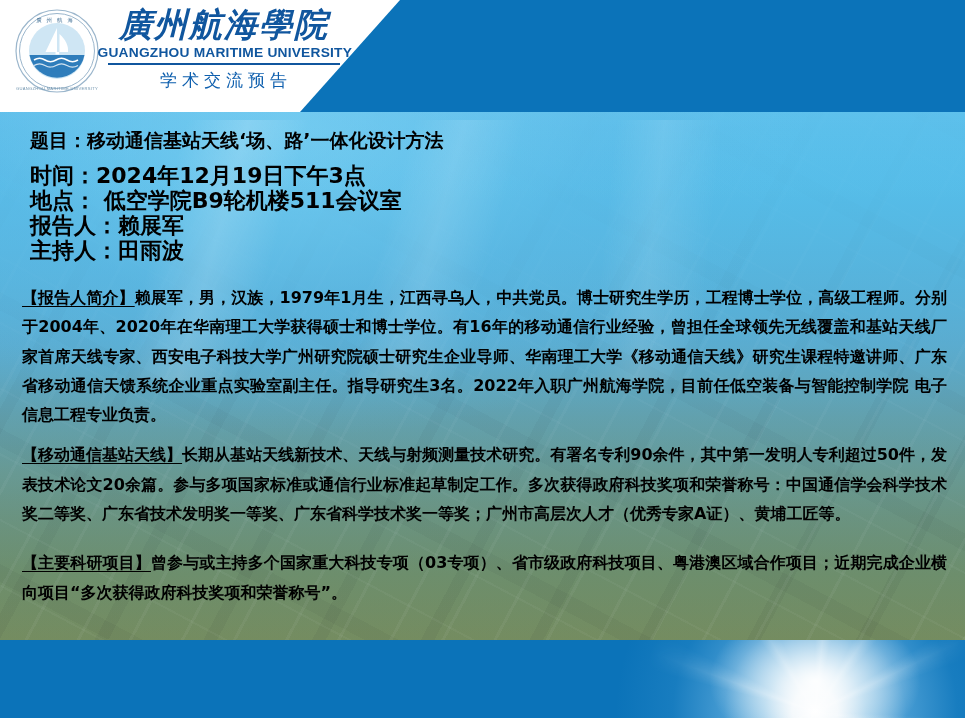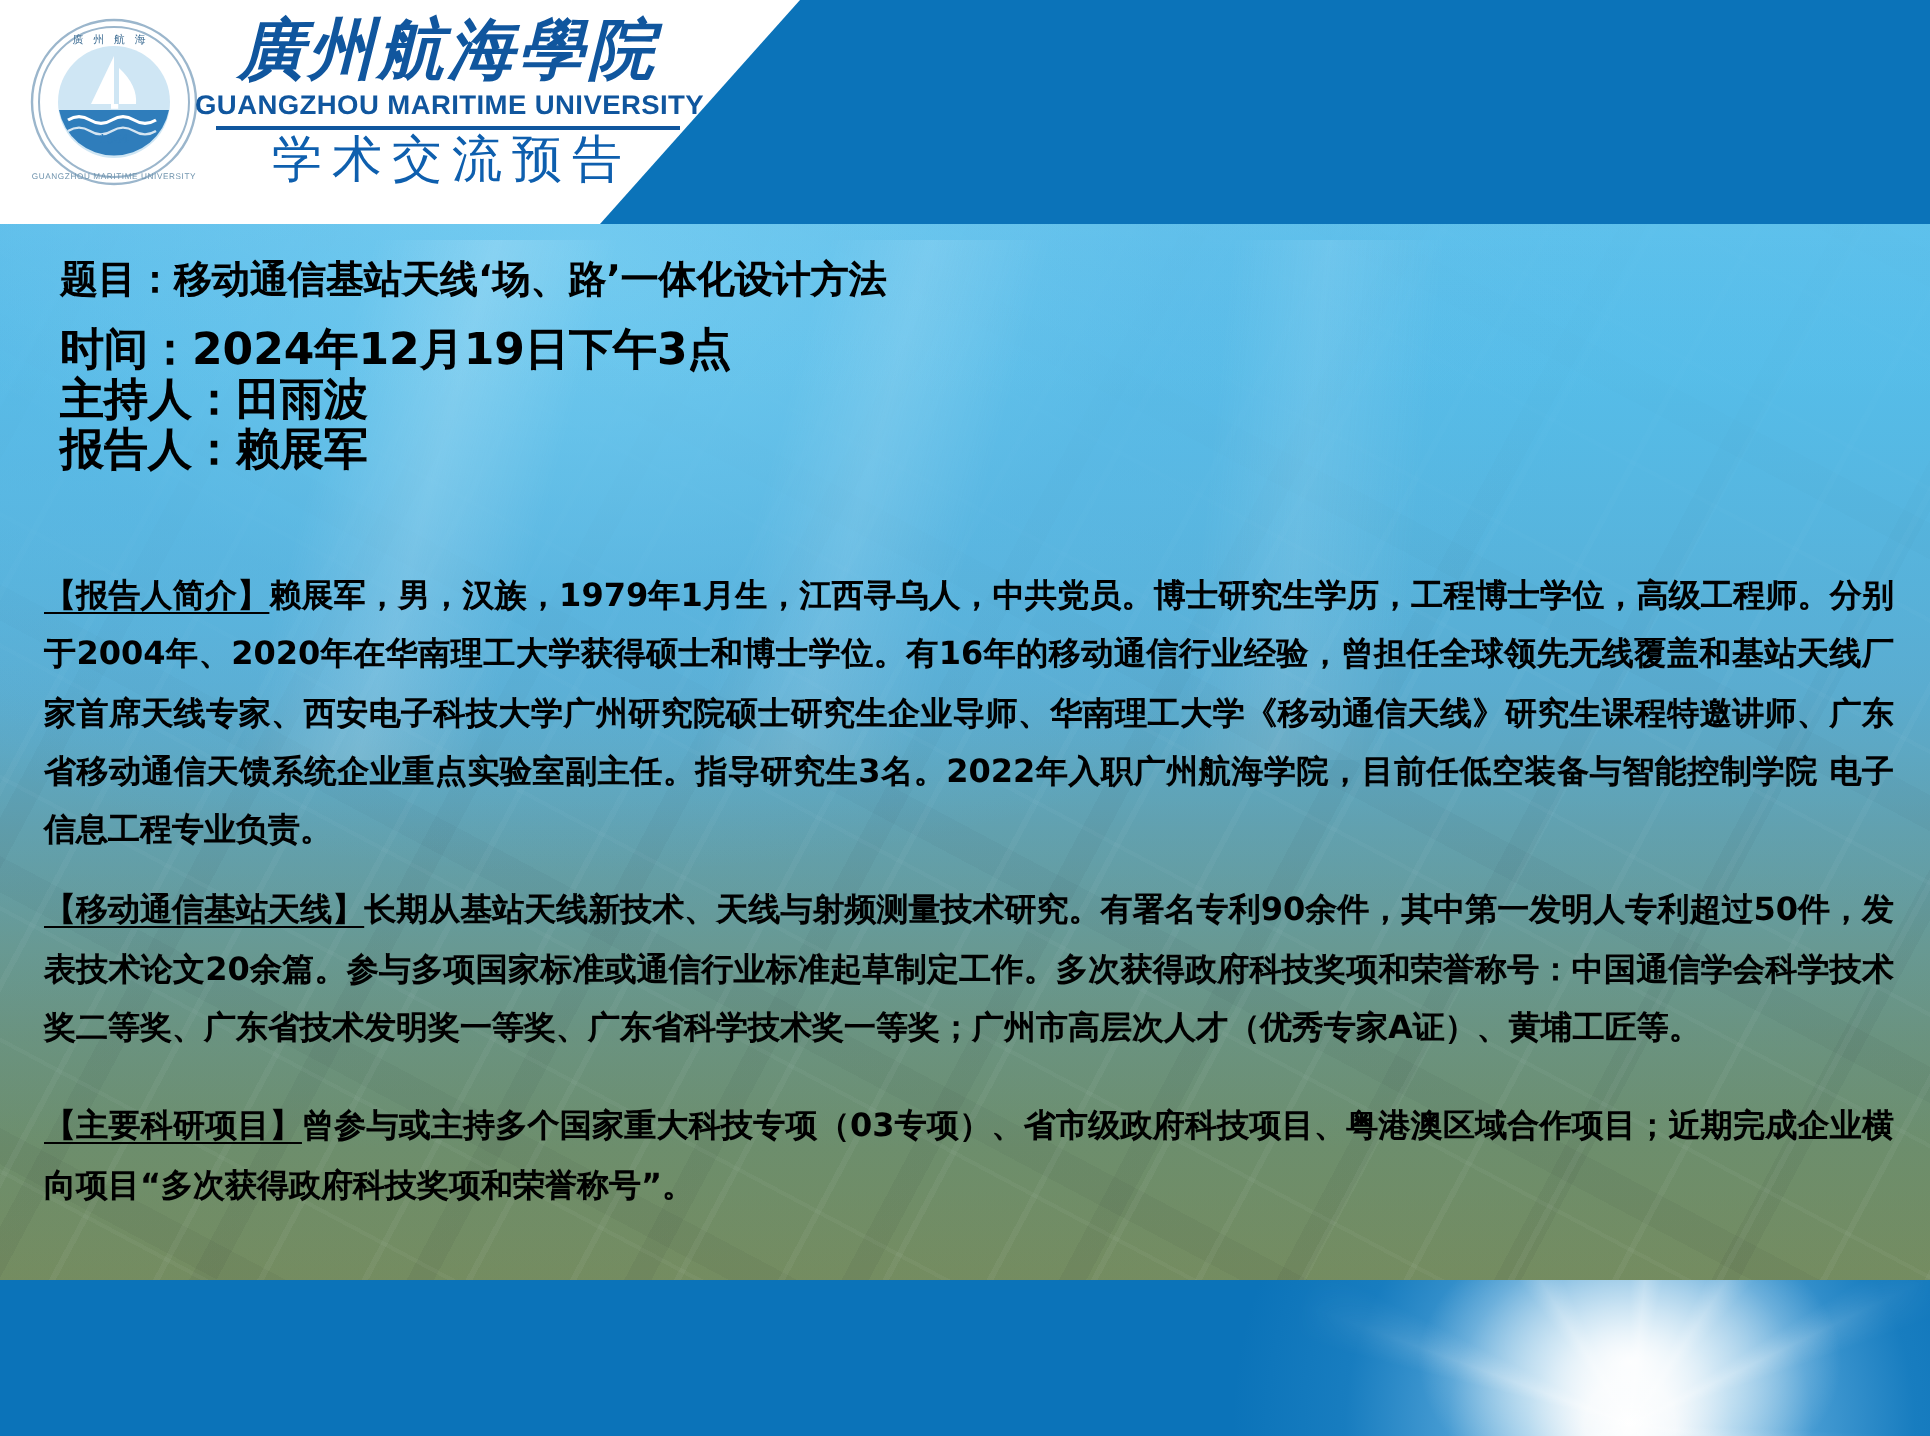--- a/index.html
+++ b/index.html
@@ -71,21 +71,21 @@
   }
   .en-name{
     font-family:"Liberation Sans",sans-serif;
     font-size:13.5px;line-height:17px;color:#10569e;font-weight:700;
     letter-spacing:.2px;white-space:nowrap;text-align:center;
     transform:scaleX(1.02);
   }
   .wm-rule{height:2px;background:#10569e;margin:2px 8px 0 8px;}
   .sub-name{
     font-family:"DejaVu Serif","Liberation Serif",serif;
-    font-size:25px;line-height:30px;color:#0e5fae;font-weight:400;
+    font-size:17px;line-height:30px;color:#0e5fae;font-weight:400;
     letter-spacing:5px;white-space:nowrap;text-align:center;padding-left:4px;
   }
 
   
   .info{position:absolute;left:30px;top:126px;width:880px;color:#000;}
   .info .line{
     font-family:"DejaVu Sans","Liberation Sans",sans-serif;
     font-weight:700;color:#000000;white-space:nowrap;
   }
   .info .title-line{font-size:19px;line-height:28px;margin-bottom:9px;}
@@ -172,22 +172,23 @@
       <div class="cn-name">廣州航海學院</div>
       <div class="en-name">GUANGZHOU MARITIME UNIVERSITY</div>
       <div class="wm-rule"></div>
       <div class="sub-name">学术交流预告</div>
     </div>
   </div>
 
   <div class="info">
     <div class="line title-line">题目：移动通信基站天线‘场、路’一体化设计方法</div>
     <div class="line meta-line">时间：2024年12月19日下午3点</div>
+    <div class="line meta-line">地点： 低空学院B9轮机楼511会议室</div>
+    <div class="line meta-line">报告人：赖展军</div>
     <div class="line meta-line">主持人：田雨波</div>
-    <div class="line meta-line">报告人：赖展军</div>
   </div>
 
   <div class="body">
     <p class="para p1"><span class="tag">【报告人简介】</span><span>赖展军，男，汉族，1979年1月生，江西寻乌人，中共党员。博士研究生学历，工程博士学位，高级工程师。分别于2004年、2020年在华南理工大学获得硕士和博士学位。有16年的移动通信行业经验，曾担任全球领先无线覆盖和基站天线厂家首席天线专家、西安电子科技大学广州研究院硕士研究生企业导师、华南理工大学《移动通信天线》研究生课程特邀讲师、广东省移动通信天馈系统企业重点实验室副主任。指导研究生3名。2022年入职广州航海学院，目前任低空装备与智能控制学院 电子信息工程专业负责。</span></p>
 
     <p class="para p2"><span class="tag">【移动通信基站天线】</span><span>长期从基站天线新技术、天线与射频测量技术研究。有署名专利90余件，其中第一发明人专利超过50件，发表技术论文20余篇。参与多项国家标准或通信行业标准起草制定工作。多次获得政府科技奖项和荣誉称号：中国通信学会科学技术奖二等奖、广东省技术发明奖一等奖、广东省科学技术奖一等奖；广州市高层次人才（优秀专家A证）、黄埔工匠等。</span></p>
 
     <p class="para p3"><span class="tag">【主要科研项目】</span><span>曾参与或主持多个国家重大科技专项（03专项）、省市级政府科技项目、粤港澳区域合作项目；近期完成企业横向项目“多次获得政府科技奖项和荣誉称号”。</span></p>
   </div>
 

